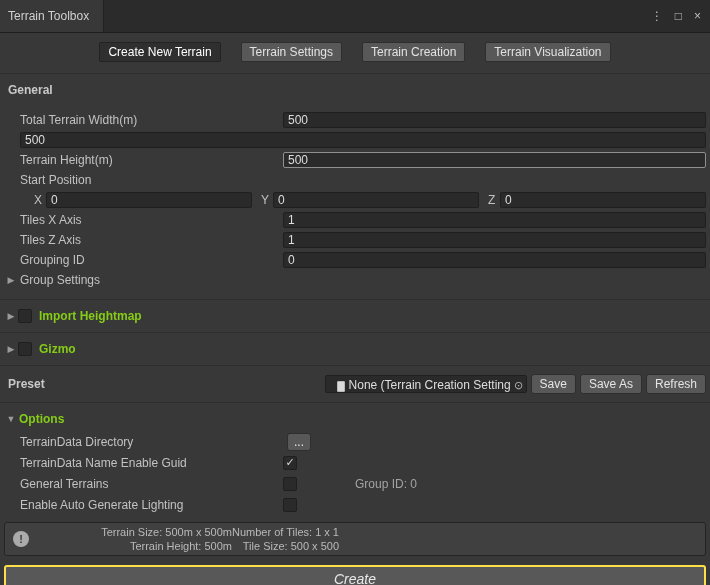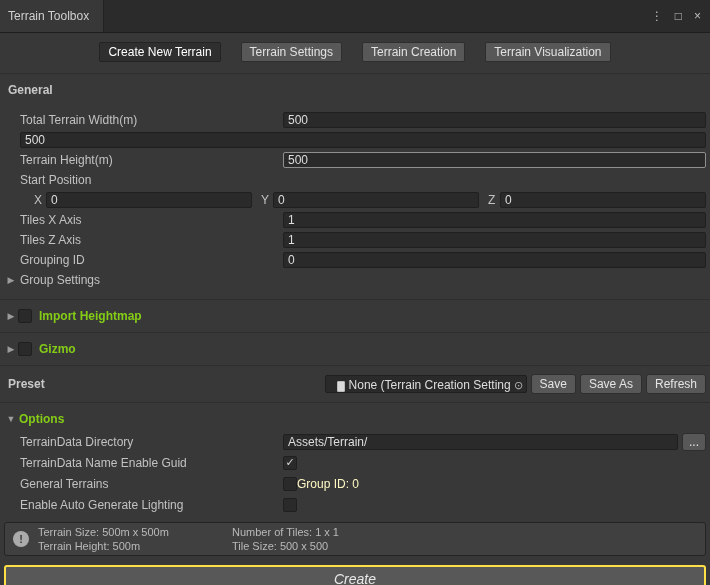--- a/index.html
+++ b/index.html
@@ -81,35 +81,35 @@
   .btn {
     height: 20px; background: #585858; border: 1px solid #2e2e2e; border-radius: 3px;
     color: #e4e4e4; font-size: 12px; padding: 0 8px; margin-left: 4px;
     display: flex; align-items: center; font-family: Liberation Sans, sans-serif;
   }
   .browse-btn { height: 18px; margin-left: 4px; padding: 0 6px; flex: none; }
 
   
   .options-header-row { height: 20px; }
   .opt-row { height: 21px; }
-  .group-id-text { color: #fef9c3; }
+  .group-id-text { margin-left: 58px; color: #a3a3a3; }
 
   
   .infobox {
     margin: 7px 4px 0; height: 34px;
     background: #404040; border: 1px solid #242424; border-radius: 3px;
     display: flex; align-items: center; padding: 0 8px;
   }
   .info-icon {
     width: 16px; height: 16px; border-radius: 50%;
     background: #ababab; color: #3a3a3a; font-weight: bold; font-size: 11px;
     display: flex; align-items: center; justify-content: center;
     margin-right: 9px; flex: none;
   }
-  .info-col { font-size: 11px; color: #b9b9b9; line-height: 14px; }
+  .info-col { font-size: 11px; color: #b9b9b9; line-height: 14px; text-align: right; }
   .info-col1 { width: 194px; }
 
   
   .create-btn {
     display: flex; align-items: center; justify-content: center;
     margin: 9px 4px 0; height: 28px; width: calc(100% - 8px);
     background: #585858; border: 2px solid #fde047; border-radius: 3px;
     color: #e8e8e8; font-size: 14px; font-family: "Liberation Sans", sans-serif; font-style: italic;
   }
 </style>
@@ -221,21 +221,20 @@
 
 <div class="sep"></div>
 
 <div class="foldrow options-header-row" style="margin:6px 0 2px;">
   <span class="fold-arrow">▼</span>
   <span class="fold-label" style="margin-left:1px;">Options</span>
 </div>
 
 <div class="row opt-row">
   <span class="label">TerrainData Directory</span>
-  <input class="field" type="text" value="Assets/Terrain/" style="">
   <button class="btn browse-btn">...</button>
 </div>
 
 <div class="row opt-row">
   <span class="label">TerrainData Name Enable Guid</span>
   <span class="checkbox">
     <span>✓</span>
   </span>
 </div>
 

